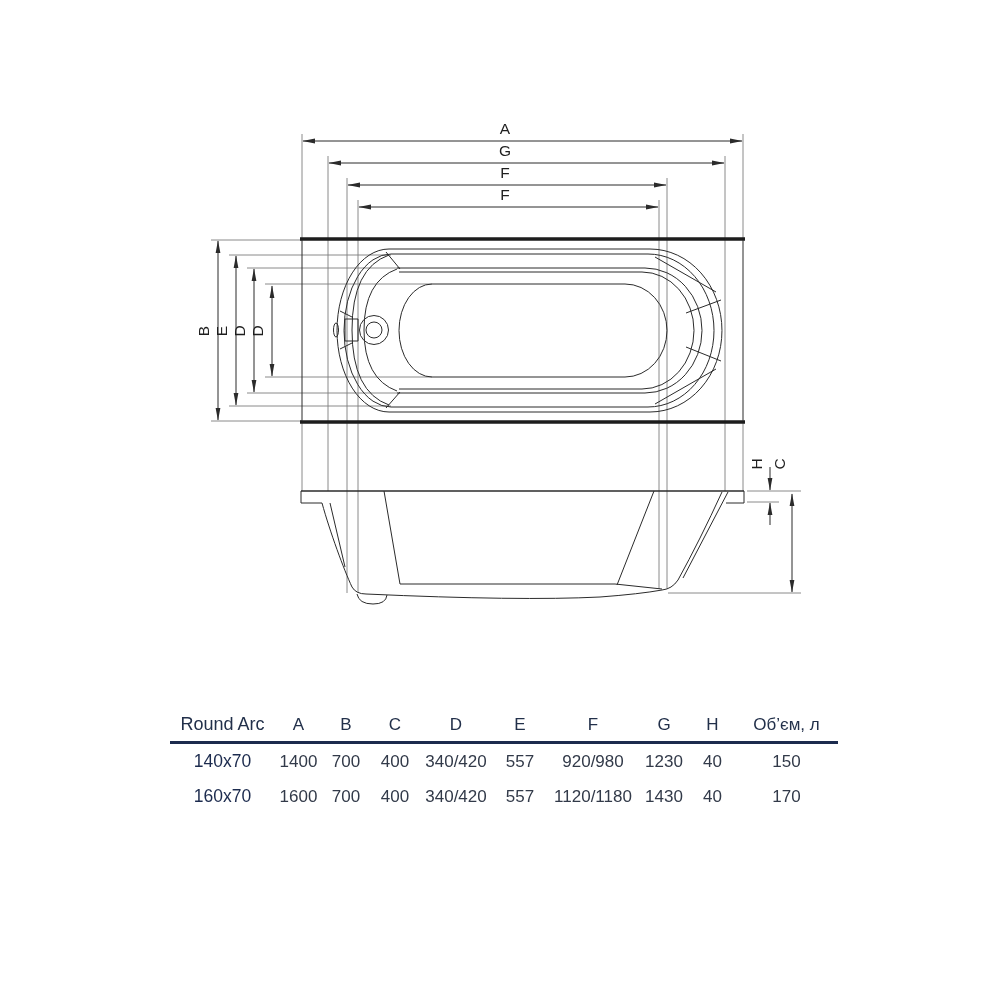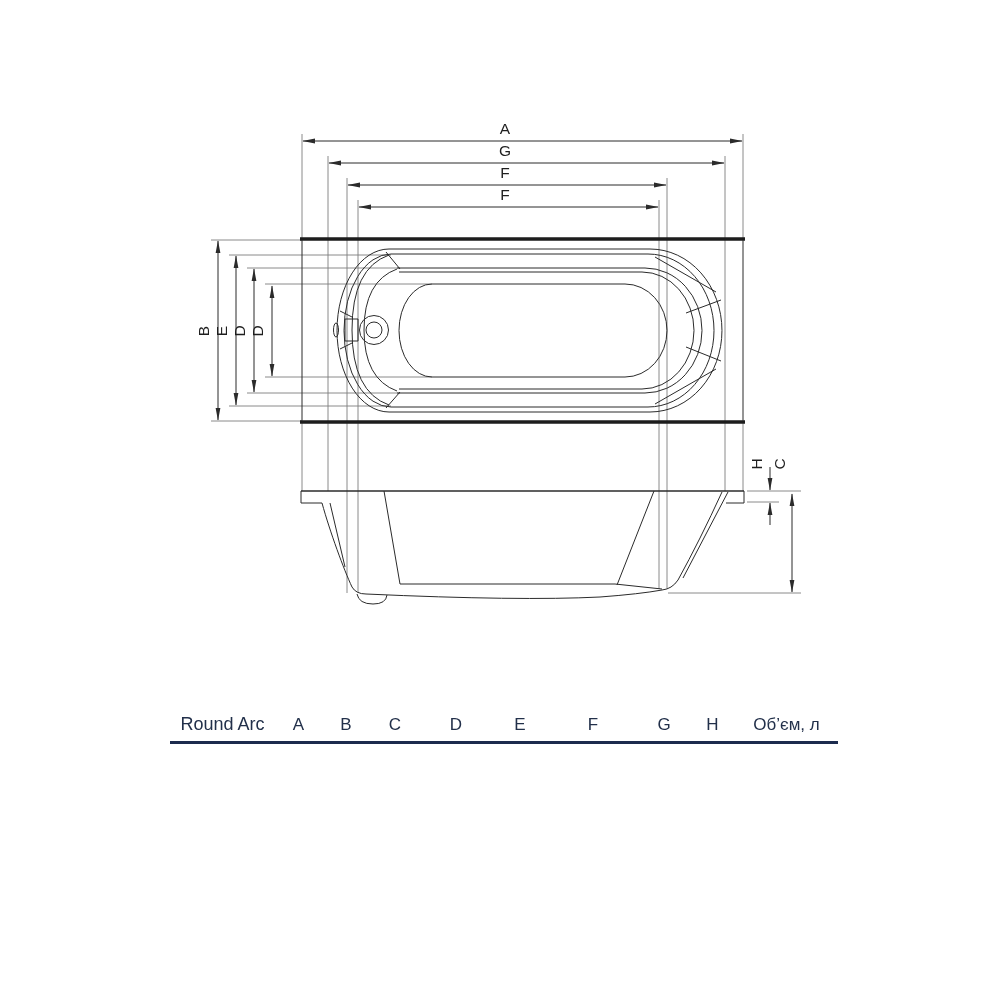--- a/index.html
+++ b/index.html
@@ -153,16 +153,40 @@
         <th>C</th>
         <th>D</th>
         <th>E</th>
         <th>F</th>
         <th>G</th>
         <th>H</th>
         <th>Об’єм, л</th>
       </tr>
     </thead>
     <tbody>
+      <tr>
+        <td class="rowlabel">140x70</td>
+        <td>1400</td>
+        <td>700</td>
+        <td>400</td>
+        <td>340/420</td>
+        <td>557</td>
+        <td>920/980</td>
+        <td>1230</td>
+        <td>40</td>
+        <td>150</td>
+      </tr>
+      <tr>
+        <td class="rowlabel">160x70</td>
+        <td>1600</td>
+        <td>700</td>
+        <td>400</td>
+        <td>340/420</td>
+        <td>557</td>
+        <td>1120/1180</td>
+        <td>1430</td>
+        <td>40</td>
+        <td>170</td>
+      </tr>
     </tbody>
   </table>
 
 </div>
 
 </body></html>

